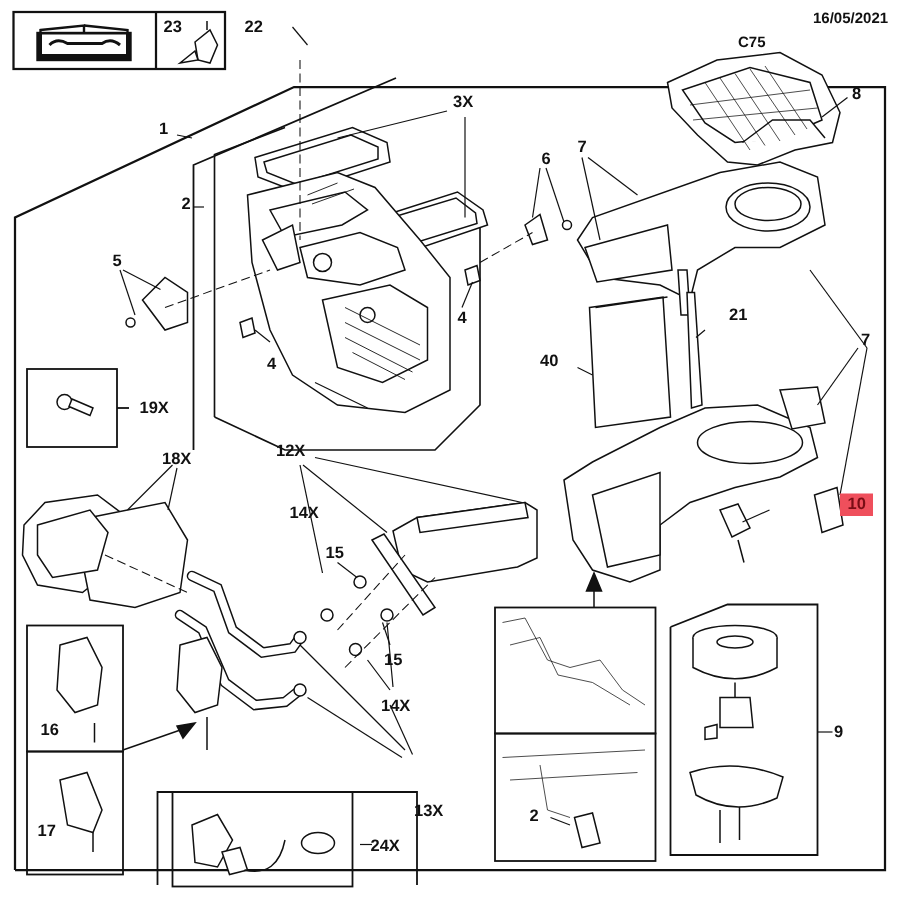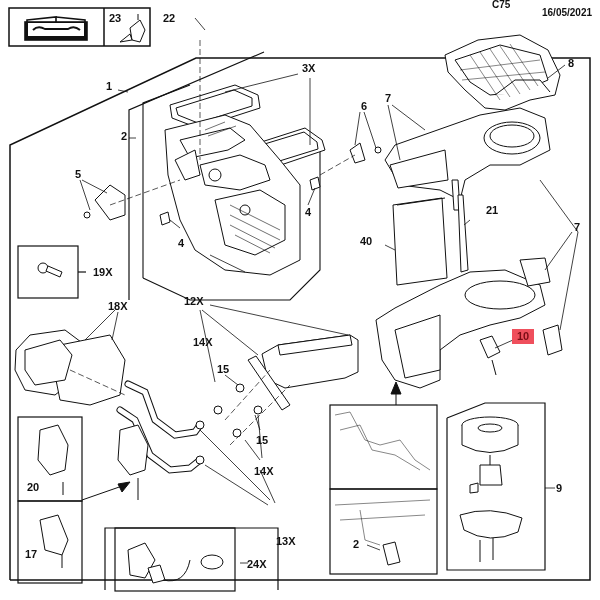--- a/index.html
+++ b/index.html
@@ -1,20 +1,20 @@
 <!DOCTYPE html>
 <html><head>
 <meta charset="utf-8">
 <style>
   html,body{margin:0;padding:0;background:#fff;}
   body{width:600px;height:600px;position:relative;overflow:hidden;font-family:"Liberation Sans",sans-serif;color:#111;}
   #stage{position:absolute;left:0;top:0;width:600px;height:600px;}
   .lbl{position:absolute;font-family:"Liberation Sans",sans-serif;font-size:11px;font-weight:bold;color:#111;white-space:nowrap;line-height:1;}
   .hdr{position:absolute;font-family:"Liberation Sans",sans-serif;font-size:10px;font-weight:bold;color:#111;line-height:1;}
-  .hl{background:#ef4f5c;color:#7a0d15;padding:2px 5px;}
+  .hl{background:#ef4f5c;color:#7a0d15;padding:2px 5px;margin-left:48px;}
 </style>
 </head>
 <body>
 
 <div id="stage">
 <svg width="600" height="600" viewBox="0 0 600 600" style="position:absolute;left:0;top:0">
   <g fill="none" stroke="#111" stroke-width="1.2">
 
     <rect x="9" y="8" width="141" height="38" stroke-width="1.5"></rect>
     <line x1="104" y1="8" x2="104" y2="46" stroke-width="1.5"></line>
@@ -254,21 +254,21 @@
 
   <g fill="none" stroke="#111" stroke-width="1.6">
     <path d="M27,20 L56,17 L56,38 L27,38 Z"></path>
     <path d="M56,17 L85,20 L85,38 L56,38"></path>
     <rect x="25" y="22" width="62" height="18" fill="#111"></rect>
     <rect x="28" y="23" width="56" height="13" fill="#fff" stroke="none"></rect>
     <path d="M33,30 Q38,25 45,29 L68,29 Q74,25 80,30" stroke-width="2"></path>
   </g>
 </svg>
 
-<span class="hdr" style="left:492px;top:0">C75</span>
+<span class="hdr" style="left:492px;top:24px">C75</span>
 <span class="hdr" style="left:542px;top:8px">16/05/2021</span>
 
 <span class="lbl" style="left:109px;top:13px">23</span>
 <span class="lbl" style="left:163px;top:13px">22</span>
 <span class="lbl" style="left:106px;top:81px">1</span>
 <span class="lbl" style="left:121px;top:131px">2</span>
 <span class="lbl" style="left:302px;top:63px">3X</span>
 <span class="lbl" style="left:178px;top:238px">4</span>
 <span class="lbl" style="left:305px;top:207px">4</span>
 <span class="lbl" style="left:75px;top:169px">5</span>
@@ -278,20 +278,20 @@
 <span class="lbl" style="left:568px;top:58px">8</span>
 <span class="lbl" style="left:556px;top:483px">9</span>
 <span class="lbl hl" style="left:512px;top:329px">10</span>
 <span class="lbl" style="left:353px;top:539px">2</span>
 <span class="lbl" style="left:184px;top:296px">12X</span>
 <span class="lbl" style="left:276px;top:536px">13X</span>
 <span class="lbl" style="left:193px;top:337px">14X</span>
 <span class="lbl" style="left:254px;top:466px">14X</span>
 <span class="lbl" style="left:217px;top:364px">15</span>
 <span class="lbl" style="left:256px;top:435px">15</span>
-<span class="lbl" style="left:27px;top:482px">20</span>
+<span class="lbl" style="left:27px;top:482px">16</span>
 <span class="lbl" style="left:25px;top:549px">17</span>
 <span class="lbl" style="left:108px;top:301px">18X</span>
 <span class="lbl" style="left:93px;top:267px">19X</span>
 <span class="lbl" style="left:360px;top:236px">40</span>
 <span class="lbl" style="left:486px;top:205px">21</span>
 <span class="lbl" style="left:247px;top:559px">24X</span>
 </div>
 
 </body></html>

